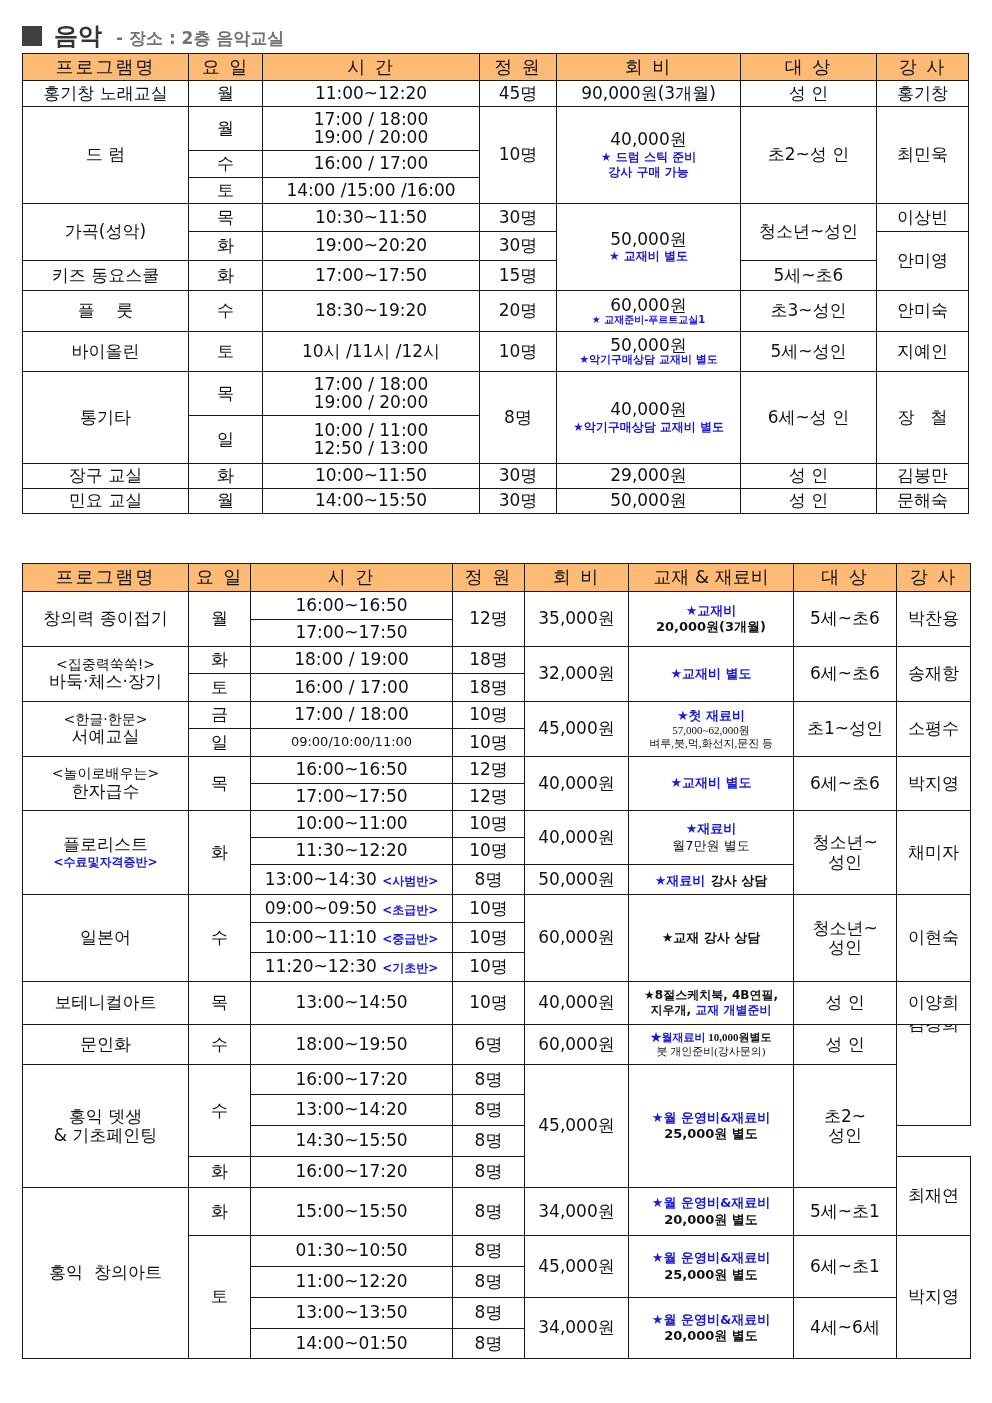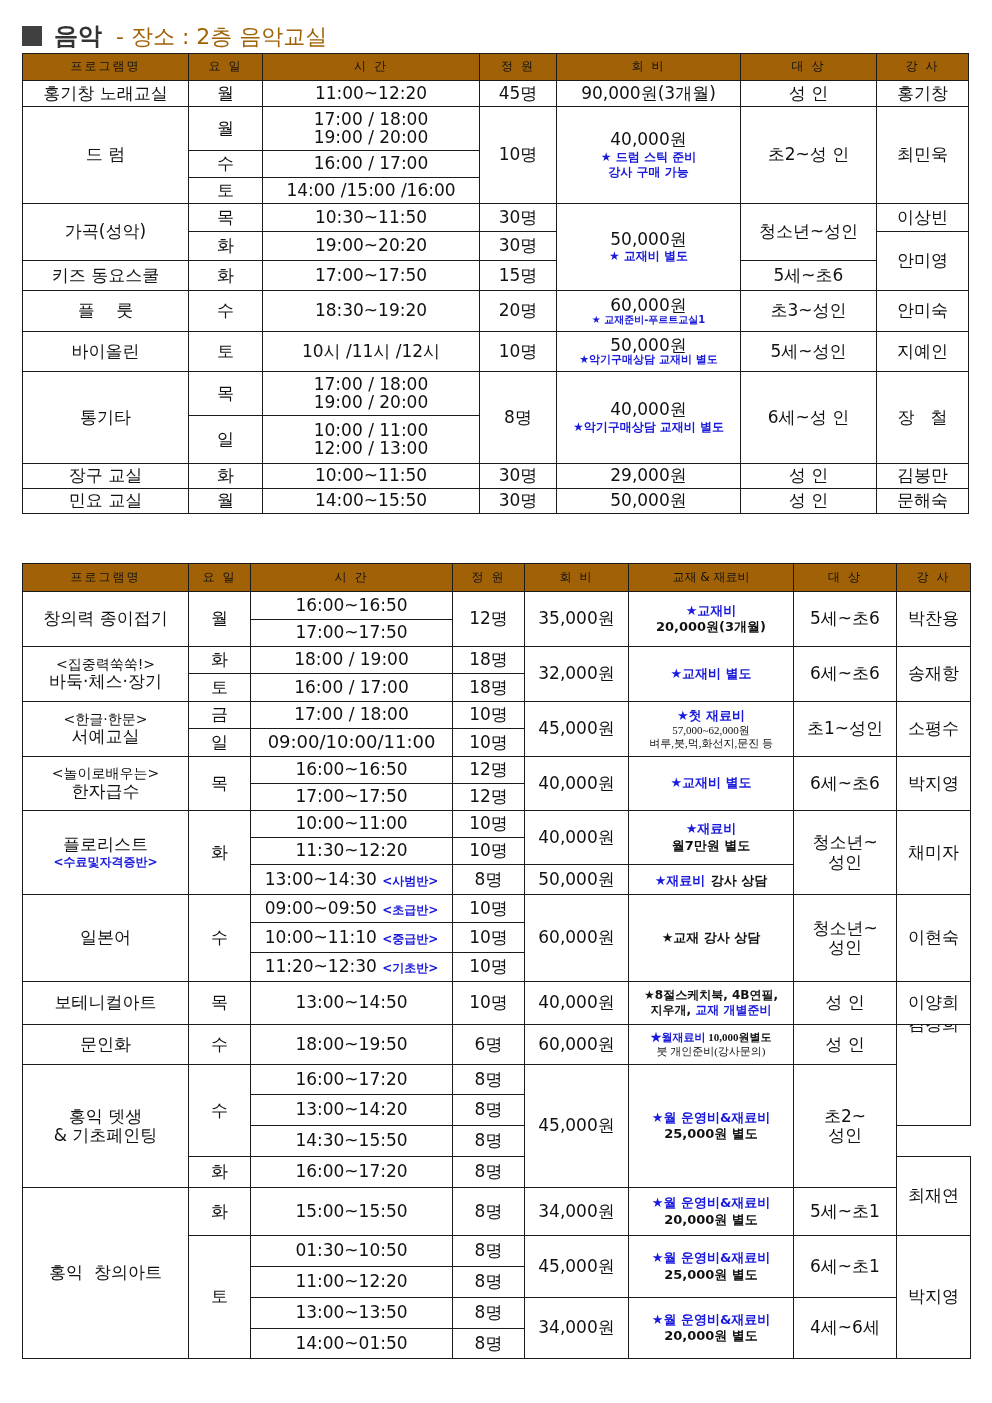--- a/index.html
+++ b/index.html
@@ -1,23 +1,23 @@
 <!DOCTYPE html>
 <html><head>
 <meta charset="utf-8">
 <style>
   html, body { margin:0; padding:0; background:#ffffff; }
   body { width:992px; height:1403px; position:relative; font-family:"DejaVu Sans", sans-serif; color:#111; overflow:hidden; }
   .section-title { position:absolute; left:22px; display:flex; align-items:baseline; white-space:nowrap; }
   .section-title .sq { display:inline-block; width:20px; height:20px; background:#404040; margin-right:12px; position:relative; top:2px; }
   .section-title .name { font-size:24px; font-weight:bold; color:#333; margin-right:14px; }
-  .section-title .loc { font-size:22px; font-weight:normal; color:#a16207; }
+  .section-title .loc { font-size:17px; font-weight:bold; color:#737373; }
   table.sched { position:absolute; left:22px; border-collapse:collapse; table-layout:fixed; }
   table.sched td, table.sched th { border:1.3px solid #1a1a1a; padding:0; text-align:center; vertical-align:middle; font-size:17px; line-height:1.12; overflow:hidden; white-space:nowrap; font-weight:normal; }
-  table.sched th { background:#a16207; font-size:12px; letter-spacing:2px; }
+  table.sched th { background:#fdba74; font-size:18px; letter-spacing:2px; }
   .note { color:#1a1adb; font-size:12px; font-weight:bold; display:block; line-height:1.25; }
   .note-s { color:#1a1adb; font-size:10px; font-weight:bold; display:block; }
   .blk { color:#111; font-size:12px; font-weight:bold; display:block; line-height:1.25; }
   .blk-s { color:#111; font-size:11px; display:block; line-height:1.2;font-family:Liberation Serif, serif; }
   .sub { color:#1a1adb; font-size:12px; font-weight:bold; }
   .small-top { font-size:14px; display:block; }
   .two { display:block; line-height:1.05; }
 </style>
 </head>
 <body>
@@ -149,21 +149,21 @@
       <span style="display:block">40,000원</span>
       <span class="note">★악기구매상담 교재비 별도</span>
     </td>
     <td rowspan="2">6세~성 인</td>
     <td rowspan="2" style="white-space:pre">장   철</td>
   </tr>
   <tr style="height:48px">
     <td>일</td>
     <td>
       <span class="two">10:00 / 11:00</span>
-      <span class="two">12:00 / 13:00</span>
+      <span class="two">12:50 / 13:00</span>
     </td>
   </tr>
 
   <tr style="height:25px">
     <td>장구 교실</td>
     <td>화</td>
     <td>10:00~11:50</td>
     <td>30명</td>
     <td>29,000원</td>
     <td>성  인</td>
@@ -261,21 +261,21 @@
     <td rowspan="2">
       <span class="note" style="font-size:13px">★첫 재료비</span>
       <span class="blk-s">57,000~62,000원</span>
       <span class="blk-s">벼루,붓,먹,화선지,문진 등</span>
     </td>
     <td rowspan="2">초1~성인</td>
     <td rowspan="2">소평수</td>
   </tr>
   <tr style="height:28px">
     <td>일</td>
-    <td style="font-size:18px">09:00/10:00/11:00</td>
+    <td style="font-size:13px">09:00/10:00/11:00</td>
     <td>10명</td>
   </tr>
 
   <tr style="height:27px">
     <td rowspan="2">
       <span class="small-top">&lt;놀이로배우는&gt;</span>
       <span style="display:block">한자급수</span>
     </td>
     <td rowspan="2">목</td>
     <td>16:00~16:50</td>
@@ -296,21 +296,21 @@
     <td rowspan="3">
       <span style="display:block">플로리스트</span>
       <span class="note" style="font-size:12px">&lt;수료및자격증반&gt;</span>
     </td>
     <td rowspan="3">화</td>
     <td>10:00~11:00</td>
     <td>10명</td>
     <td rowspan="2">40,000원</td>
     <td rowspan="2">
       <span class="note" style="font-size:13px">★재료비</span>
-      <span class="blk" style="font-size:13px;font-weight:bold">월7만원 별도</span>
+      <span class="blk" style="font-size:13px;font-weight:normal">월7만원 별도</span>
     </td>
     <td rowspan="3" style="white-space:normal;padding:0 14px">청소년~ 성인</td>
     <td rowspan="3">채미자</td>
   </tr>
   <tr style="height:27px">
     <td>11:30~12:20</td>
     <td>10명</td>
   </tr>
   <tr style="height:30px">
     <td>

